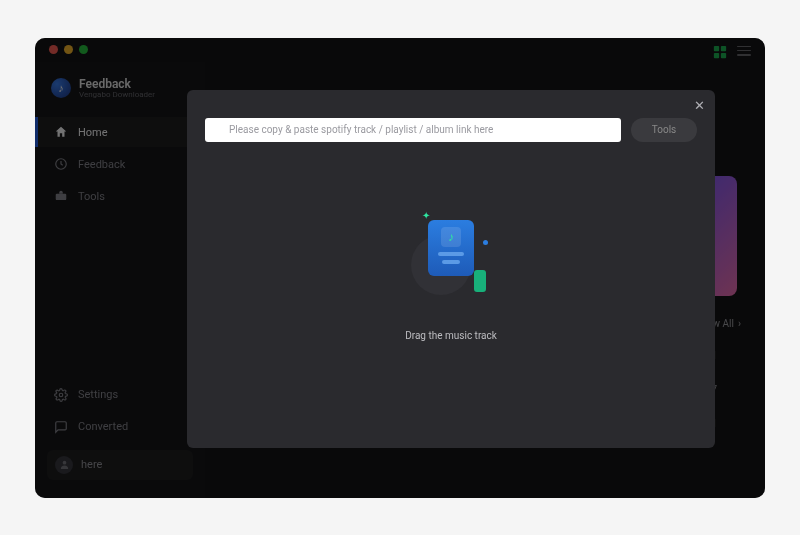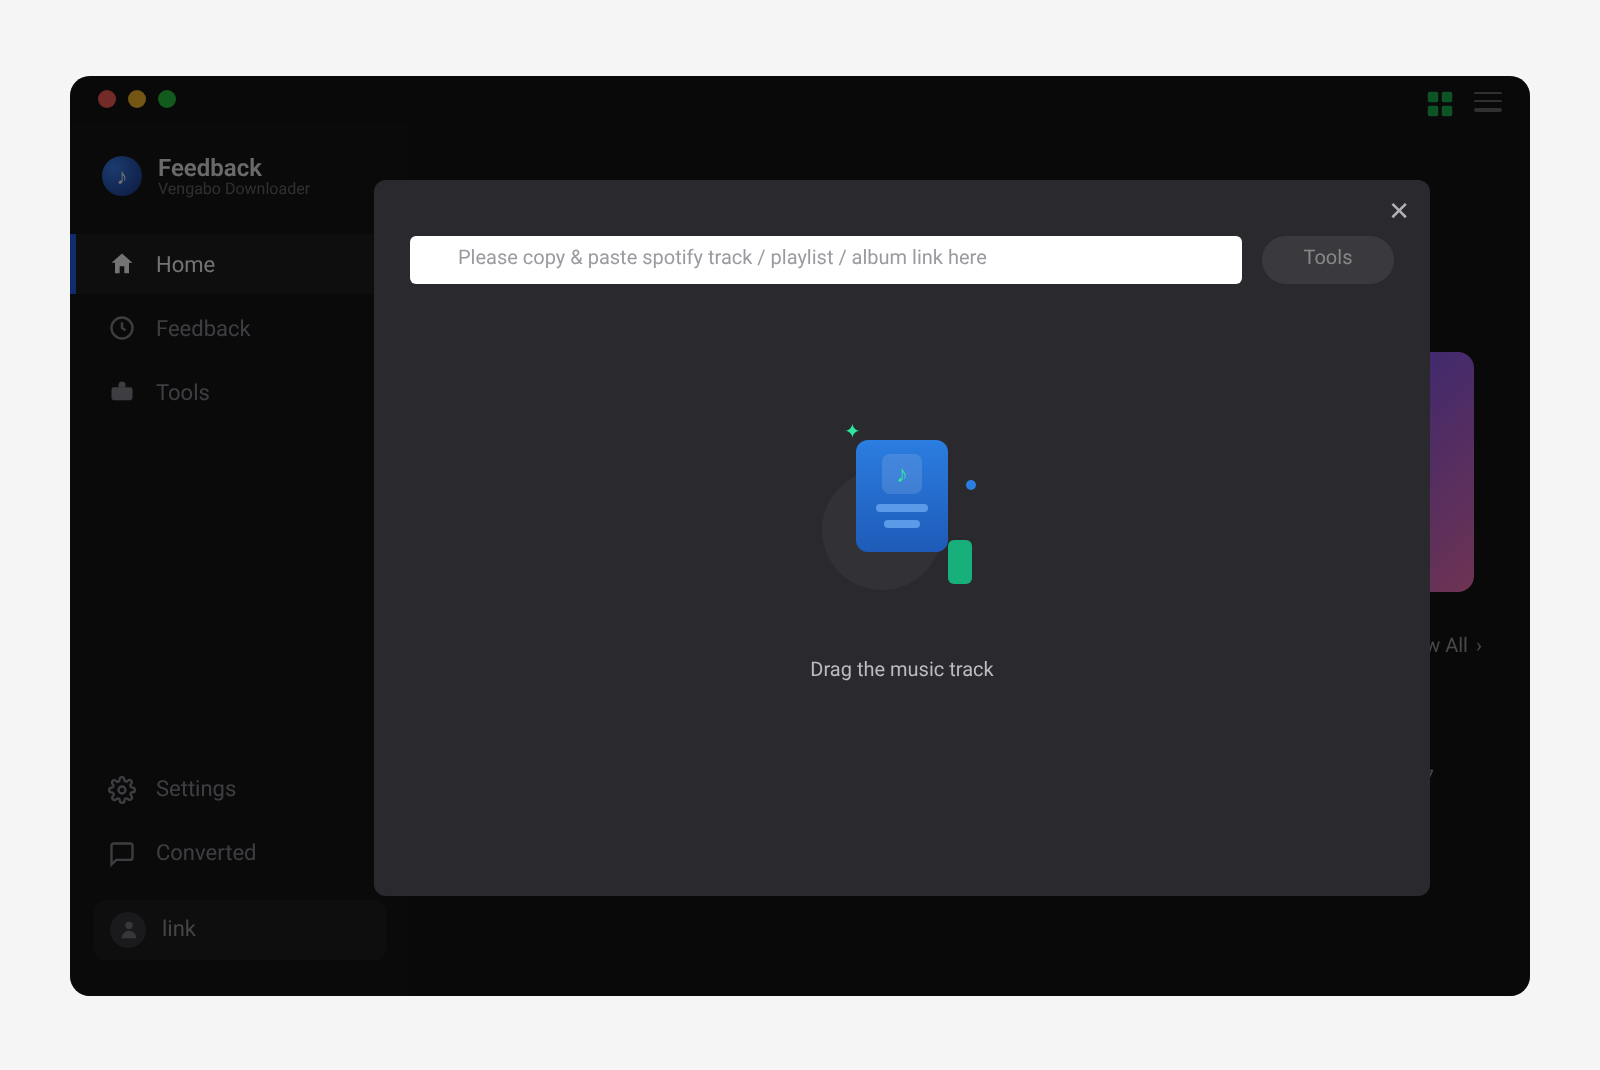--- a/index.html
+++ b/index.html
@@ -143,21 +143,21 @@
         <span>Converted</span>
       </div>
     </nav>
     <div class="user-pill">
       <span class="avatar">
           <svg width="11" height="11" viewBox="0 0 24 24" fill="#7a7a80">
             <circle cx="12" cy="8" r="4"></circle>
             <path d="M4 22a8 8 0 0 1 16 0z"></path>
           </svg>
         </span>
-      <span>link</span>
+      <span>here</span>
     </div>
   </aside>
 
   <main class="main">
     <div class="search-pill">
       <span class="plus">+</span>
     </div>
     <div class="content-hero">
       <div class="hero-art"></div>
     </div>

